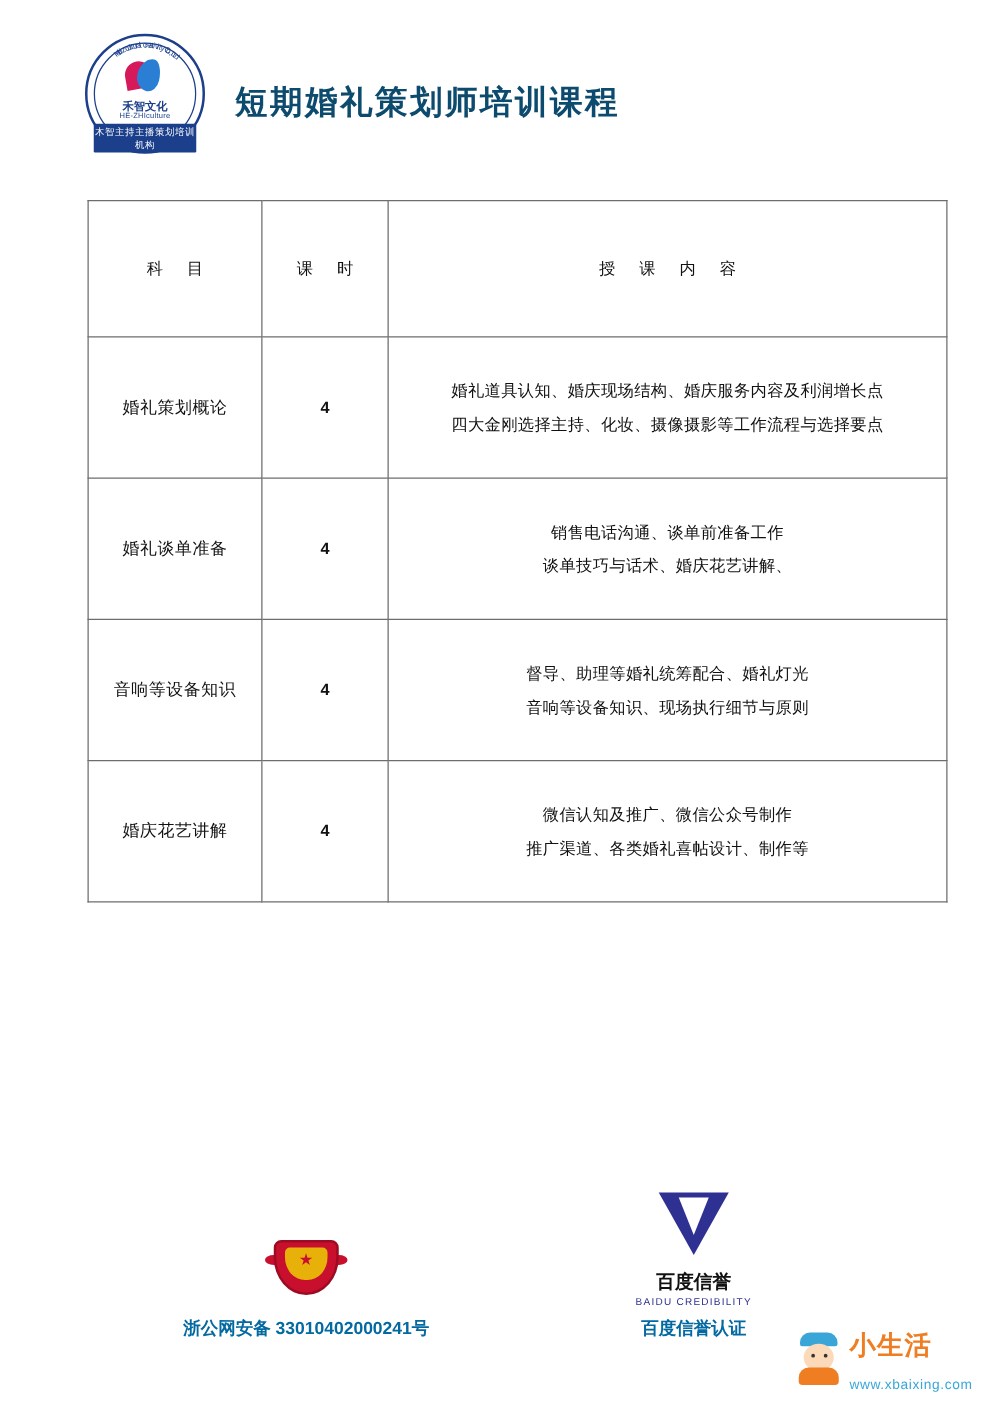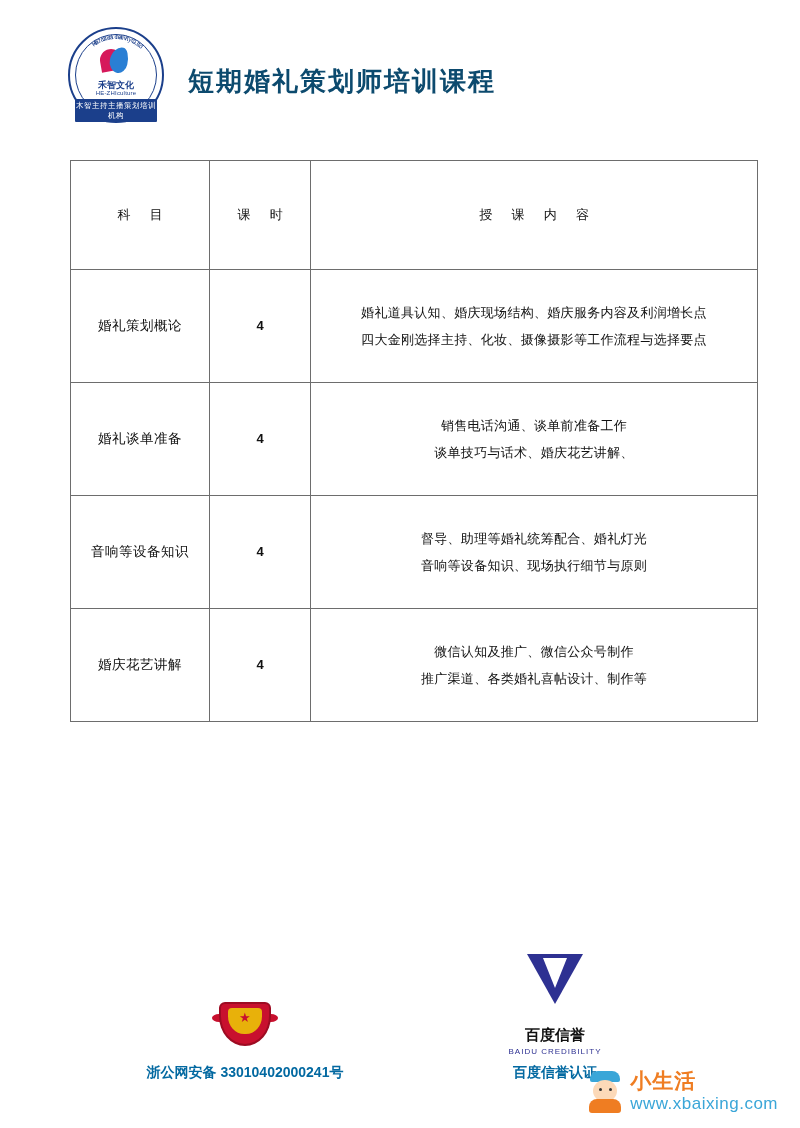--- a/index.html
+++ b/index.html
@@ -305,30 +305,29 @@
   .badge-sub {
     font-size: 8px;
     letter-spacing: 1px;
     color: #2e3192;
     margin-top: 2px;
   }
   .badge-main {
     font-size: 15px;
     font-weight: bold;
     color: #111;
-    margin-top: 16px;
+    margin-top: 6px;
   }
 
   
   .watermark {
     position: absolute;
     right: 22px;
     bottom: 14px;
     display: flex;
-    align-items: center;
     gap: 6px;
   }
   .wm-face {
     width: 38px; height: 42px;
     position: relative;
   }
   .wm-face .hat {
     position: absolute; left: 4px; top: 0;
     width: 30px; height: 11px;
     background: #3aa6d8;
@@ -354,24 +353,24 @@
     border-radius: 8px 8px 3px 3px;
   }
   .wm-text .wm-cn {
     font-size: 21px;
     font-weight: bold;
     color: #ef7d22;
     letter-spacing: 1px;
     line-height: 1;
   }
   .wm-text .wm-url {
-    font-size: 17px;
+    font-size: 11px;
     color: #3aa6d8;
     letter-spacing: .5px;
-    margin-top: 3px;
+    margin-top: 15px;
   }
 </style>
 </head>
 <body>
 
 <div class="header">
   <div class="logo-wrap">
     <div class="logo-circle"></div>
     <div class="logo-circle inner"></div>
     <div class="logo-arc-text" id="arcText">

